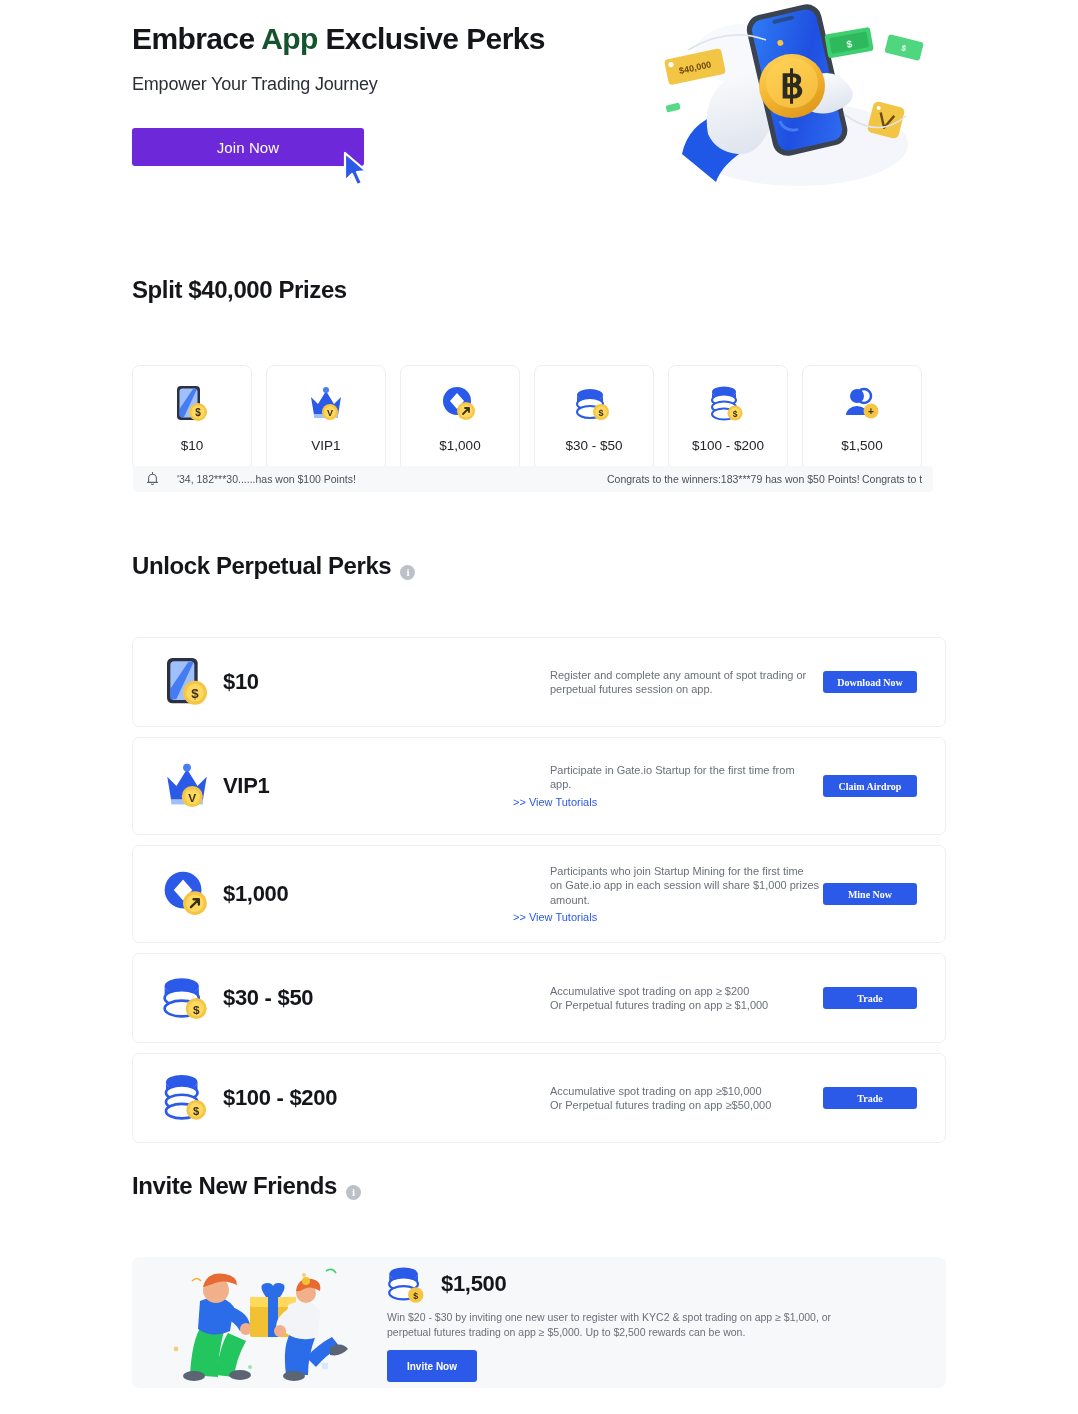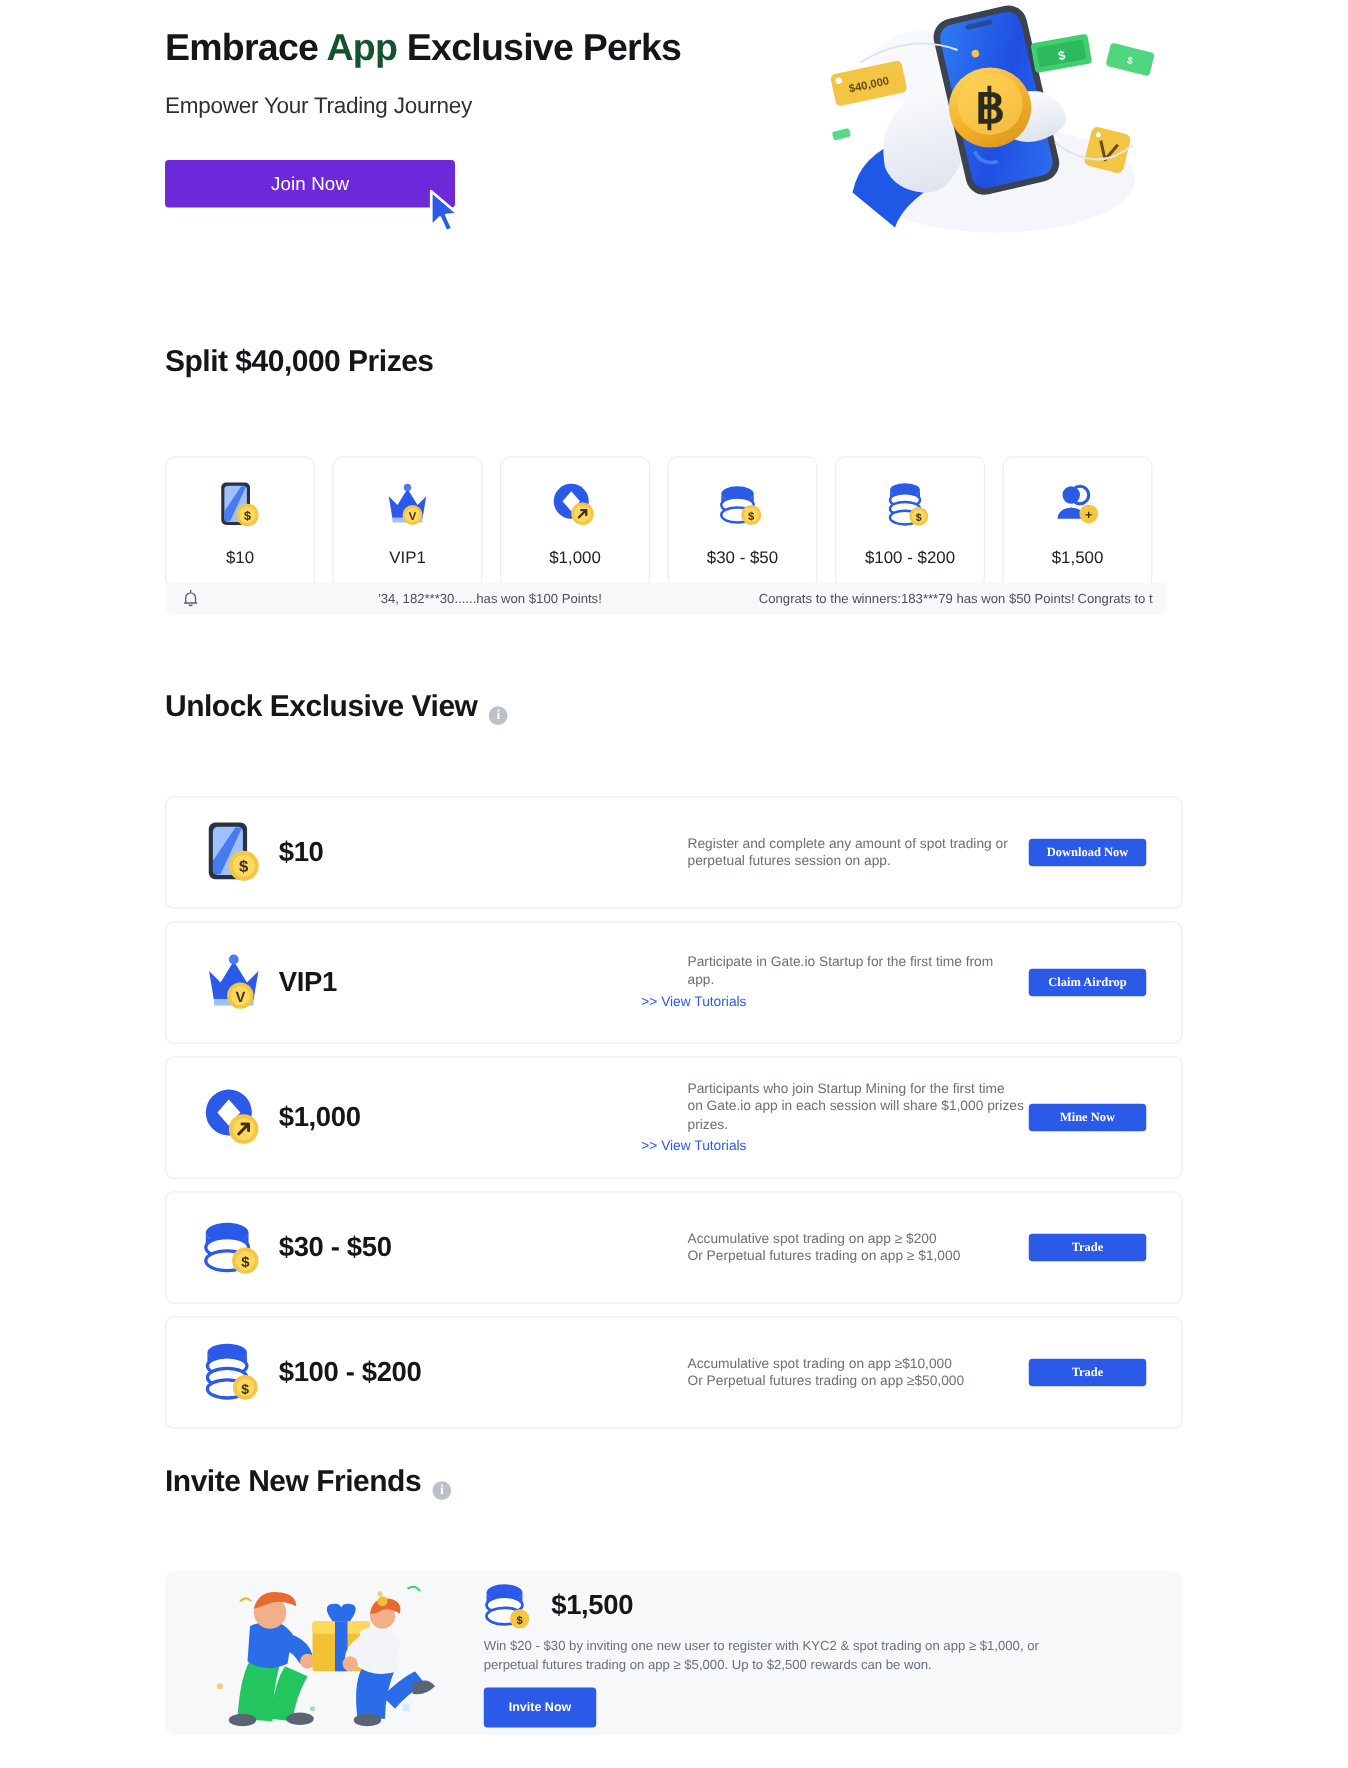--- a/index.html
+++ b/index.html
@@ -67,21 +67,21 @@
   
   .ticker {
     position: absolute; left: 133px; top: 466px;
     width: 800px; height: 26px;
     background: #f7f8fa; border-radius: 4px;
     display: flex; align-items: center; overflow: hidden;
   }
   .bell { margin-left: 13px; margin-right: 18px; flex: none; }
   .ticker-items { display: flex; align-items: center; white-space: nowrap; flex: 1; }
   .ticker-item { font-size: 10.5px; color: #4c5058; }
-  .t1 { width: 430px; text-align: center; }
+  .t1 { width: 430px; }
   .t2 { width: 255px; }
   .t3 { }
 
   
   .perks-wrap { position: absolute; left: 132px; top: 552px; width: 814px; }
   .perk-list { margin-top: 57px; display: flex; flex-direction: column; gap: 10px; }
   .perk-row {
     position: relative;
     background: #fff;
     border: 1px solid #eceef1; border-radius: 7px;
@@ -314,21 +314,21 @@
     </svg>
     <div class="ticker-items">
       <span class="ticker-item t1">'34, 182***30......has won $100 Points!</span>
       <span class="ticker-item t2">Congrats to the winners:183***79 has won $50 Points!</span>
       <span class="ticker-item t3">Congrats to t</span>
     </div>
   </div>
 
   <div class="perks-wrap">
     <div class="sec-title">
-      <span>Unlock Exclusive View</span>
+      <span>Unlock Perpetual Perks</span>
       <span class="info-dot">i</span>
     </div>
 
     <div class="perk-list">
 
       <div class="perk-row h90">
         <div class="perk-icon">
           <svg width="48" height="54" viewBox="0 0 36 40">
             <rect x="3" y="2" width="23" height="34" rx="4" fill="#2a3140"></rect>
             <rect x="5.5" y="4.5" width="18" height="29" rx="3" fill="#9fc0fb"></rect>
@@ -373,21 +373,21 @@
             <path d="M16 8 L23 16 L16 24 L9 16 Z" fill="#fff"></path>
             <circle cx="25" cy="26" r="9" fill="#f6c544"></circle>
             <circle cx="25" cy="26" r="6.6" fill="#ffd861"></circle>
             <path d="M22 29 L28 23 M28 23 L24 23 M28 23 L28 27" stroke="#3d3210" stroke-width="1.8" fill="none" stroke-linecap="round"></path>
           </svg>
         </div>
         <div class="perk-amount">$1,000</div>
         <div class="perk-desc">
           <span class="line">Participants who join Startup Mining for the first time</span>
           <span class="line">on Gate.io app in each session will share $1,000 prizes</span>
-          <span class="line">prizes.</span>
+          <span class="line">amount.</span>
           <a class="tutorial-link">&gt;&gt; View Tutorials</a>
         </div>
         <button class="perk-btn">Mine Now</button>
       </div>
 
       <div class="perk-row h90">
         <div class="perk-icon">
           <svg width="50" height="46" viewBox="0 0 38 34">
             <ellipse cx="15" cy="8" rx="13" ry="6" fill="#2b59e8"></ellipse>
             <path d="M2 8 v6 a13 6 0 0 0 26 0 v-6 a13 6 0 0 1 -26 0z" fill="#2b59e8"></path>

